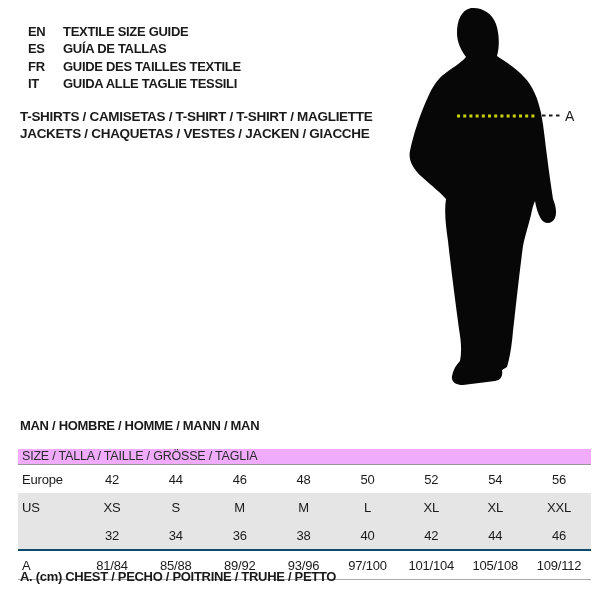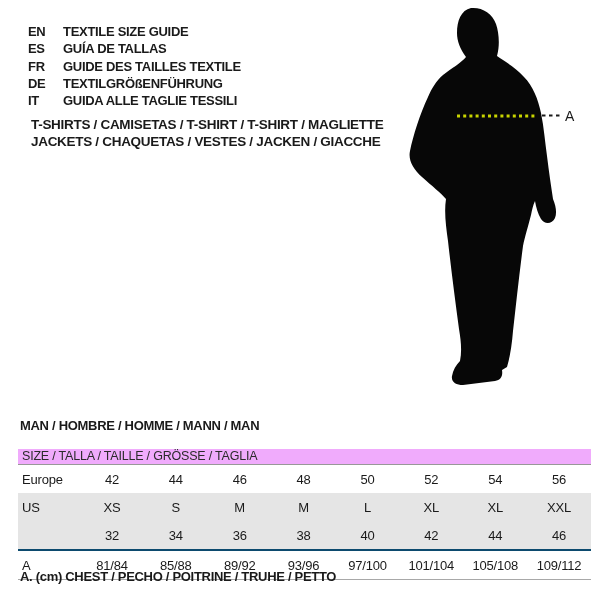--- a/index.html
+++ b/index.html
@@ -5,21 +5,21 @@
   html,body{margin:0;padding:0;}
   body{
     width:600px;height:600px;position:relative;background:#ffffff;
     font-family:"Liberation Sans", sans-serif;color:#1a1a1a;overflow:hidden;
   }
   
   .lang-block{position:absolute;top:15px;left:28px;margin-top:8px;}
   .lang-row{display:flex;line-height:17.3px;font-size:13px;font-weight:bold;letter-spacing:-0.3px;}
   .lang-code{width:35px;flex:0 0 35px;}
   
-  .categories{position:absolute;top:116px;left:20px;font-size:13.5px;font-weight:bold;line-height:17px;letter-spacing:-0.3px;margin-left:11px;}
+  .categories{position:absolute;top:108px;left:20px;font-size:13.5px;font-weight:bold;line-height:17px;letter-spacing:-0.3px;}
   
   .figure-svg{position:absolute;top:0;left:0;width:600px;height:600px;}
   .figure-svg text{font-family:"Liberation Sans",sans-serif;font-size:14px;fill:#1a1a1a;}
   
   .section-title{position:absolute;top:418px;left:20px;font-size:13px;font-weight:bold;letter-spacing:-0.3px;}
   
   .size-table{position:absolute;top:449px;left:18px;width:573px;font-size:13px;letter-spacing:-0.2px;}
   .t-header{
     height:14px;background:#f0abfc;border-bottom:1px solid #989898;
     font-size:12.5px;color:#2b2b2b;padding:1px 0 0 4px;line-height:13px;
@@ -41,24 +41,20 @@
     <span class="lang-code">EN</span>
     <span class="lang-text">TEXTILE SIZE GUIDE</span>
   </div>
   <div class="lang-row">
     <span class="lang-code">ES</span>
     <span class="lang-text">GUÍA DE TALLAS</span>
   </div>
   <div class="lang-row">
     <span class="lang-code">FR</span>
     <span class="lang-text">GUIDE DES TAILLES TEXTILE</span>
-  </div>
-  <div class="lang-row">
-    <span class="lang-code">DE</span>
-    <span class="lang-text">TEXTILGRÖßENFÜHRUNG</span>
   </div>
   <div class="lang-row">
     <span class="lang-code">IT</span>
     <span class="lang-text">GUIDA ALLE TAGLIE TESSILI</span>
   </div>
 </div>
 
 <div class="categories">
   <div>T-SHIRTS / CAMISETAS / T-SHIRT / T-SHIRT / MAGLIETTE</div>
   <div>JACKETS / CHAQUETAS / VESTES / JACKEN / GIACCHE</div>

